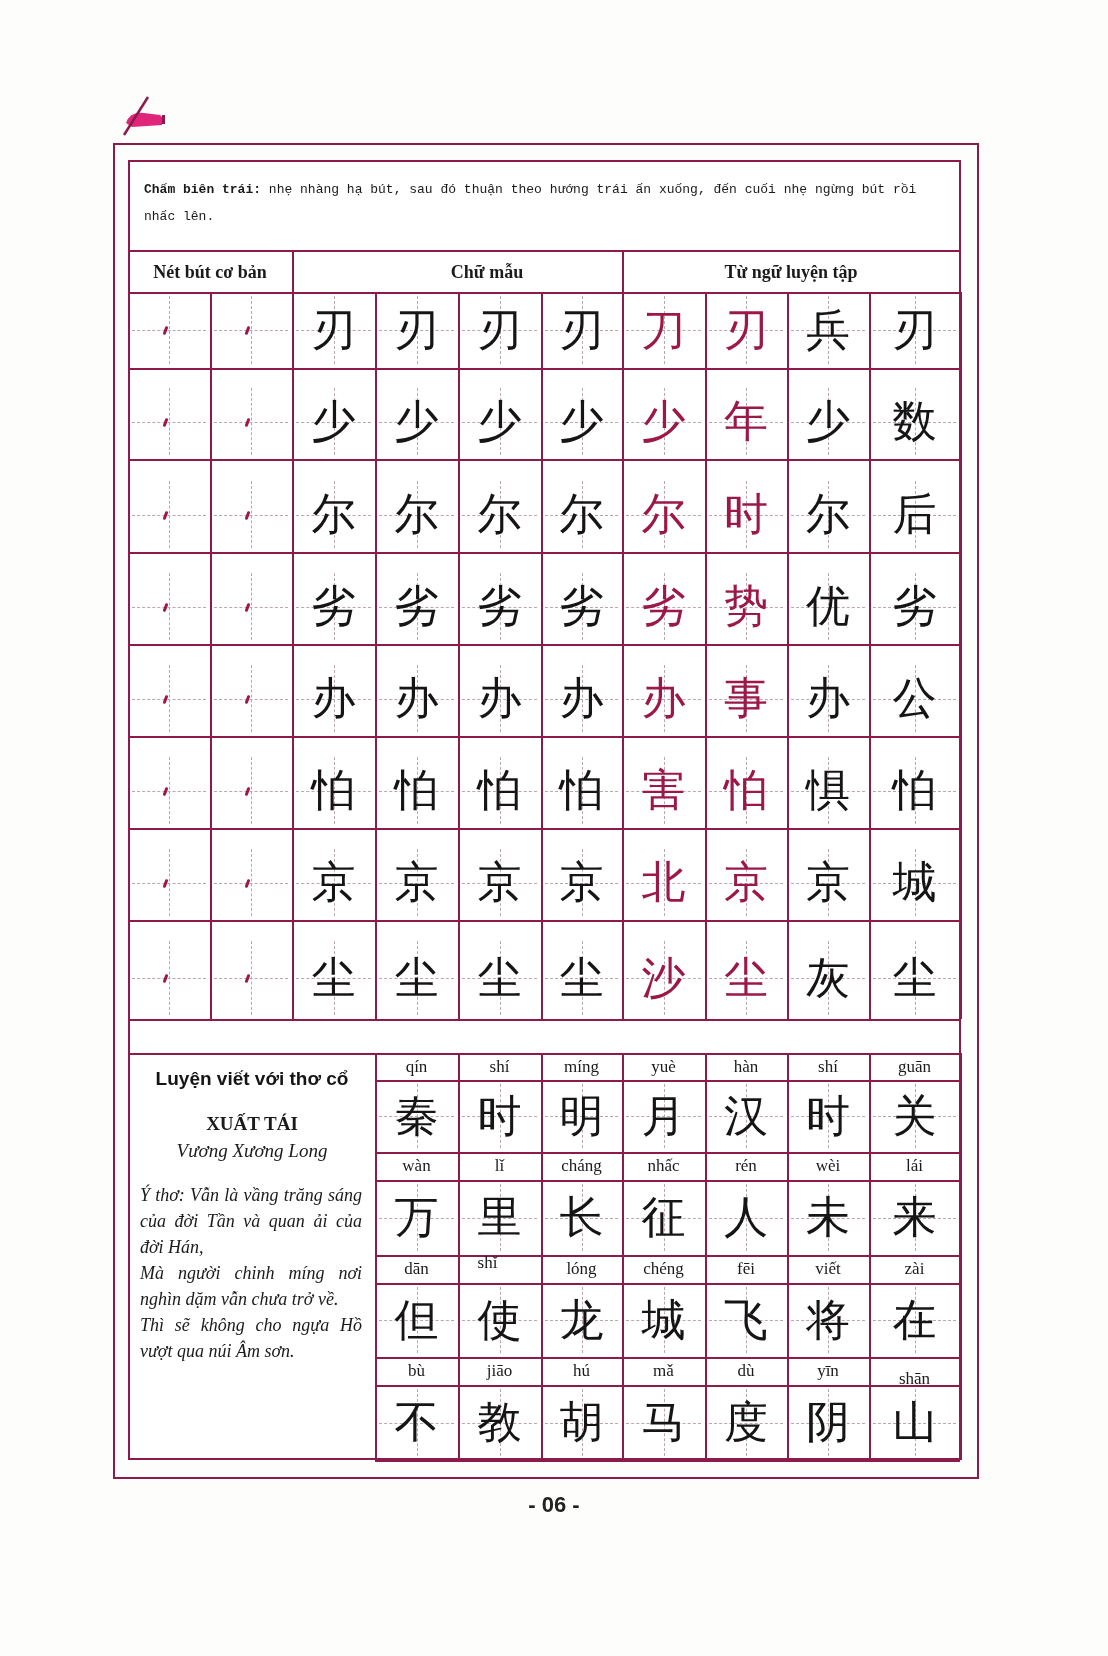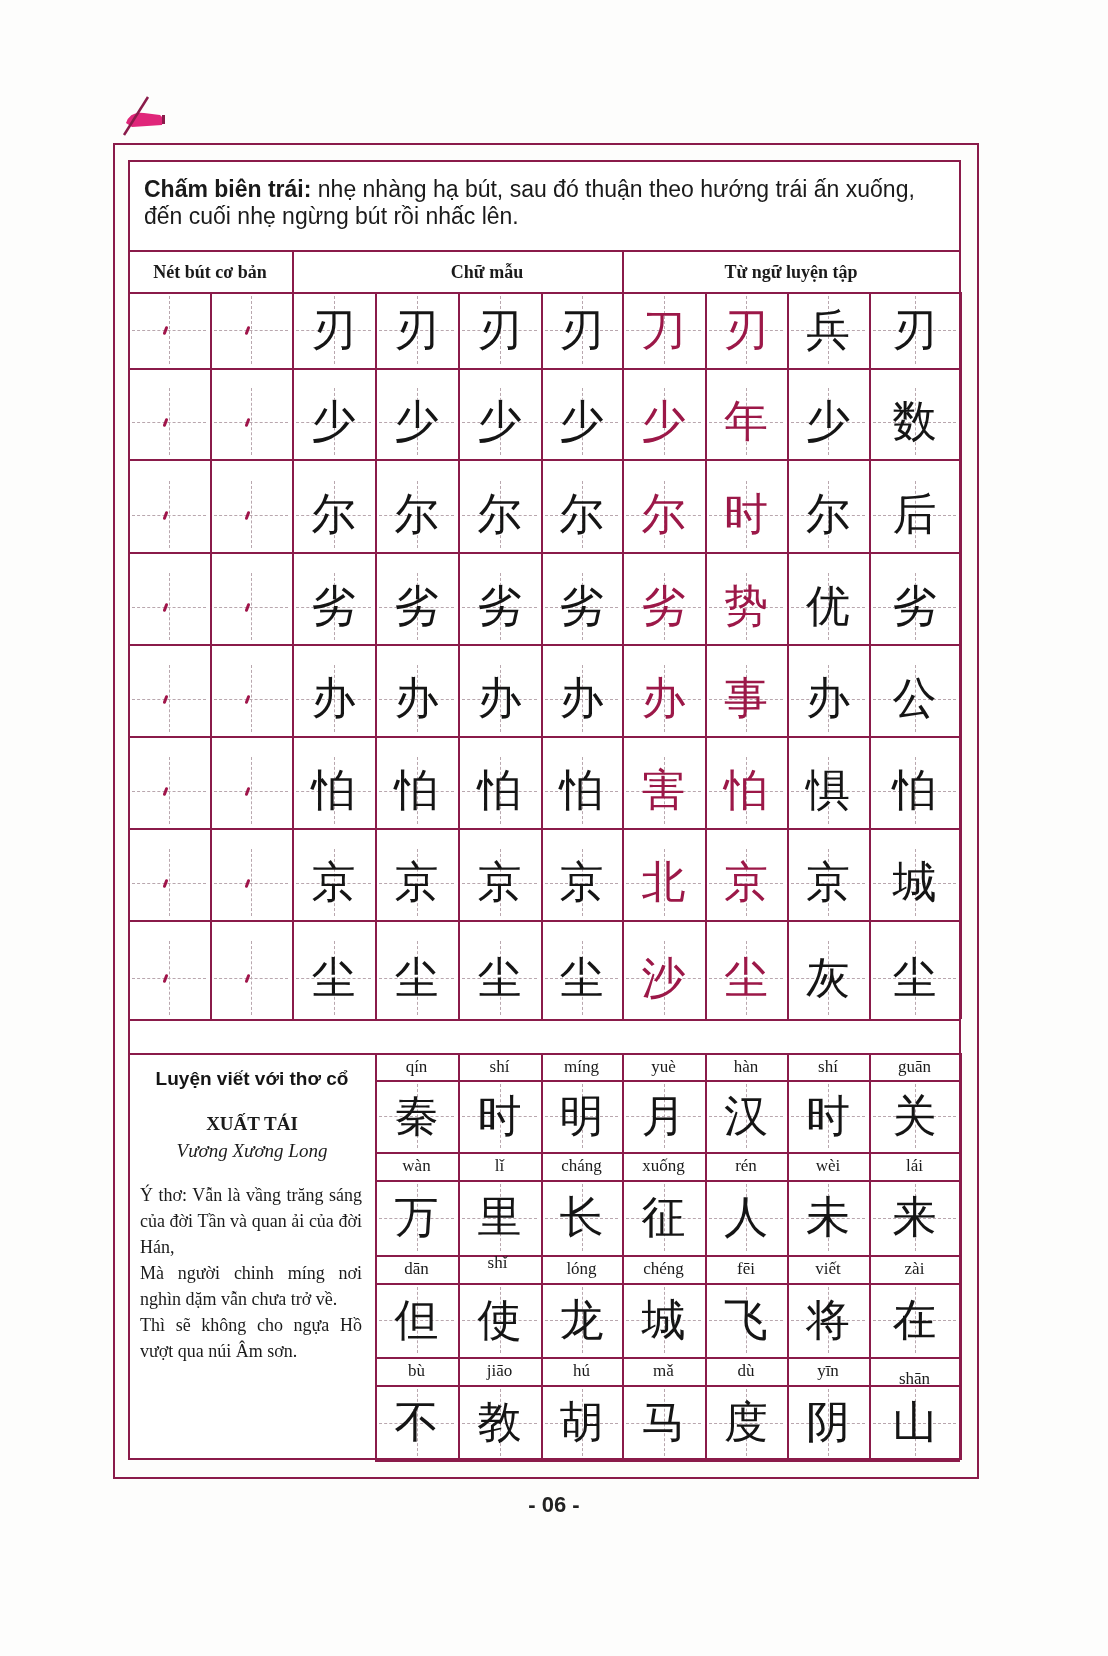--- a/index.html
+++ b/index.html
@@ -4,40 +4,40 @@
 <style>
   html, body { margin:0; padding:0; }
   body {
     width:1108px; height:1656px; background:#fdfdfc; position:relative; overflow:hidden;
     font-family:"DejaVu Serif", serif; color:#1b1b1b;
   }
   .abs { position:absolute; box-sizing:border-box; }
   .logo { left:122px; top:95px; width:48px; height:42px; }
   .outer { left:113px; top:143px; width:866px; height:1336px; border:2px solid #8a1b4a; }
   .inner { left:128px; top:160px; width:833px; height:1300px; border:2px solid #8a1b4a; background:#fff; }
-  .instr { left:144px; top:176px; width:800px; font-family:Liberation Sans, sans-serif; font-size:23px; line-height:27px; color:#1a1a1a; }
+  .instr { left:144px; top:176px; width:800px; font-family:Liberation Mono, monospace; font-size:13px; line-height:27px; color:#1a1a1a; }
   .instr b { font-weight:bold; }
   .hline { position:absolute; height:0; border-top:2px solid #8a1b4a; }
   .vline { position:absolute; width:0; border-left:2px solid #8a1b4a; }
   .hdr { position:absolute; top:252px; height:40px; display:flex; align-items:center; justify-content:center;
          font-family:"Liberation Serif", serif; font-weight:bold; font-size:18px; color:#1a1a1a; }
   .cell { position:absolute; box-sizing:border-box; }
   .guide-v { position:absolute; top:4px; bottom:4px; left:50%; border-left:1px dashed #b9a7ae; }
   .guide-h { position:absolute; left:4px; right:4px; top:50%; border-top:1px dashed #b9a7ae; }
   .glyph { position:absolute; left:0; right:0; top:0; bottom:0; display:flex; align-items:center; justify-content:center;
            font-family:"DejaVu Sans", sans-serif; font-size:44px; color:#151515; }
   .glyph.red { color:#9c1848; }
   .dot { position:absolute; width:3px; height:9px; background:#a0154a; transform:rotate(20deg); border-radius:2px; }
   .pinyin { position:absolute; display:flex; align-items:center; justify-content:center;
             font-family:"Liberation Serif", serif; font-size:17px; color:#1a1a1a; }
   .poem-title-sec { left:132px; top:1068px; width:240px; text-align:center; font-family:"Liberation Sans", sans-serif; font-weight:bold; font-size:19px; color:#151515; }
   .poem-name { left:132px; top:1113px; width:240px; text-align:center; font-family:"Liberation Serif", serif; font-weight:bold; font-size:19px; }
   .poem-author { left:132px; top:1140px; width:240px; text-align:center; font-family:"Liberation Serif", serif; font-style:italic; font-size:19px; }
   .poem-text { left:140px; top:1182px; width:222px; font-family:"Liberation Serif", serif; font-size:18px; line-height:26px; text-align:justify; }
-  .poem-text p { margin:0; }
+  .poem-text p { margin:0;font-style:italic; }
   .pagenum { left:0; width:1108px; top:1492px; text-align:center; font-family:"Liberation Sans", sans-serif; font-weight:bold; font-size:22px; color:#222; }
 </style>
 </head>
 <body>
 
 <div class="abs logo">
   <svg width="48" height="42" viewBox="0 0 48 42">
     <path d="M4 28 Q8 16 22 18 L38 20 Q42 22 40 30 L10 32 Z" fill="#e0267a"></path>
     <line x1="2" y1="40" x2="26" y2="2" stroke="#8a1b4a" stroke-width="2.5"></line>
     <rect x="40" y="20" width="3" height="9" fill="#8a1b4a"></rect>
@@ -628,21 +628,21 @@
       <div class="guide-v"></div>
       <div class="guide-h"></div>
       <div class="glyph">里</div>
     </div>
     <div class="pinyin" style="left:541px;width:81px;top:1152px;height:28px">cháng</div>
     <div class="cell" style="left:541px;top:1180px;width:81px;height:75px">
       <div class="guide-v"></div>
       <div class="guide-h"></div>
       <div class="glyph">长</div>
     </div>
-    <div class="pinyin" style="left:622px;width:83px;top:1152px;height:28px">xuống</div>
+    <div class="pinyin" style="left:622px;width:83px;top:1152px;height:28px">nhấc</div>
     <div class="cell" style="left:622px;top:1180px;width:83px;height:75px">
       <div class="guide-v"></div>
       <div class="guide-h"></div>
       <div class="glyph">征</div>
     </div>
     <div class="pinyin" style="left:705px;width:82px;top:1152px;height:28px">rén</div>
     <div class="cell" style="left:705px;top:1180px;width:82px;height:75px">
       <div class="guide-v"></div>
       <div class="guide-h"></div>
       <div class="glyph">人</div>
@@ -668,21 +668,21 @@
     <div class="vline" style="left:705px;top:1255px;height:102px"></div>
     <div class="vline" style="left:787px;top:1255px;height:102px"></div>
     <div class="vline" style="left:869px;top:1255px;height:102px"></div>
     <div class="vline" style="left:960px;top:1255px;height:102px"></div>
     <div class="pinyin" style="left:375px;width:83px;top:1255px;height:28px">dān</div>
     <div class="cell" style="left:375px;top:1283px;width:83px;height:74px">
       <div class="guide-v"></div>
       <div class="guide-h"></div>
       <div class="glyph">但</div>
     </div>
-    <div class="pinyin" style="left:456px;width:83px;top:1255px;height:16px">shǐ</div>
+    <div class="pinyin" style="left:446px;width:83px;top:1255px;height:16px">shǐ</div>
     <div class="cell" style="left:458px;top:1283px;width:83px;height:74px">
       <div class="guide-v"></div>
       <div class="guide-h"></div>
       <div class="glyph">使</div>
     </div>
     <div class="pinyin" style="left:541px;width:81px;top:1255px;height:28px">lóng</div>
     <div class="cell" style="left:541px;top:1283px;width:81px;height:74px">
       <div class="guide-v"></div>
       <div class="guide-h"></div>
       <div class="glyph">龙</div>

